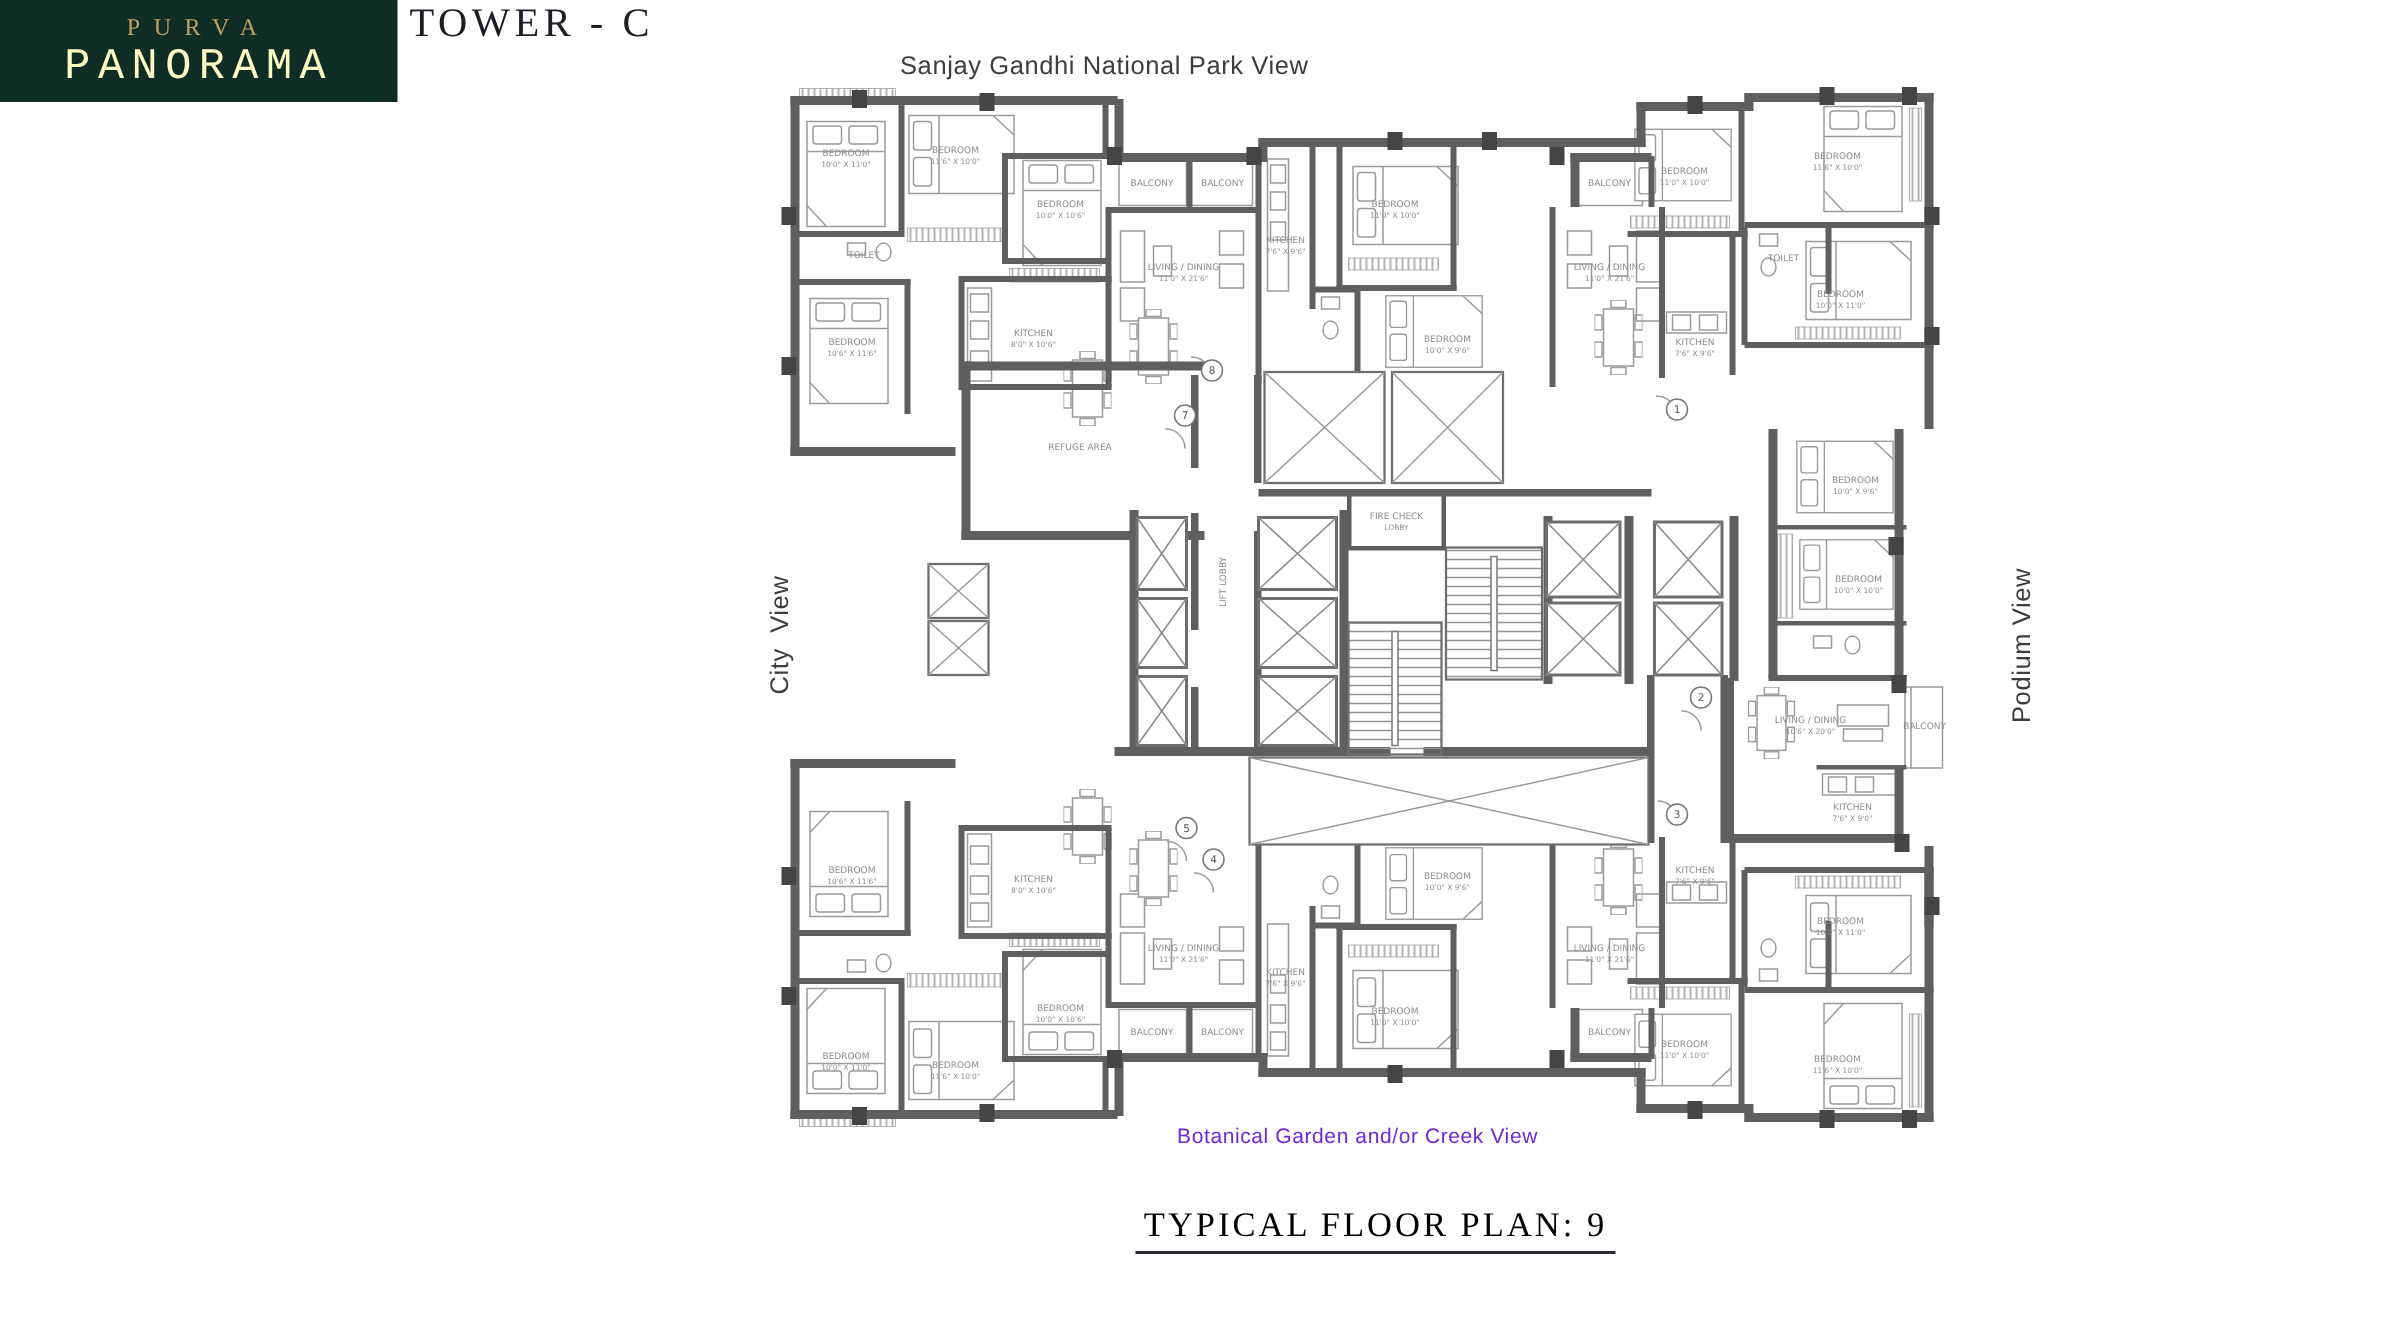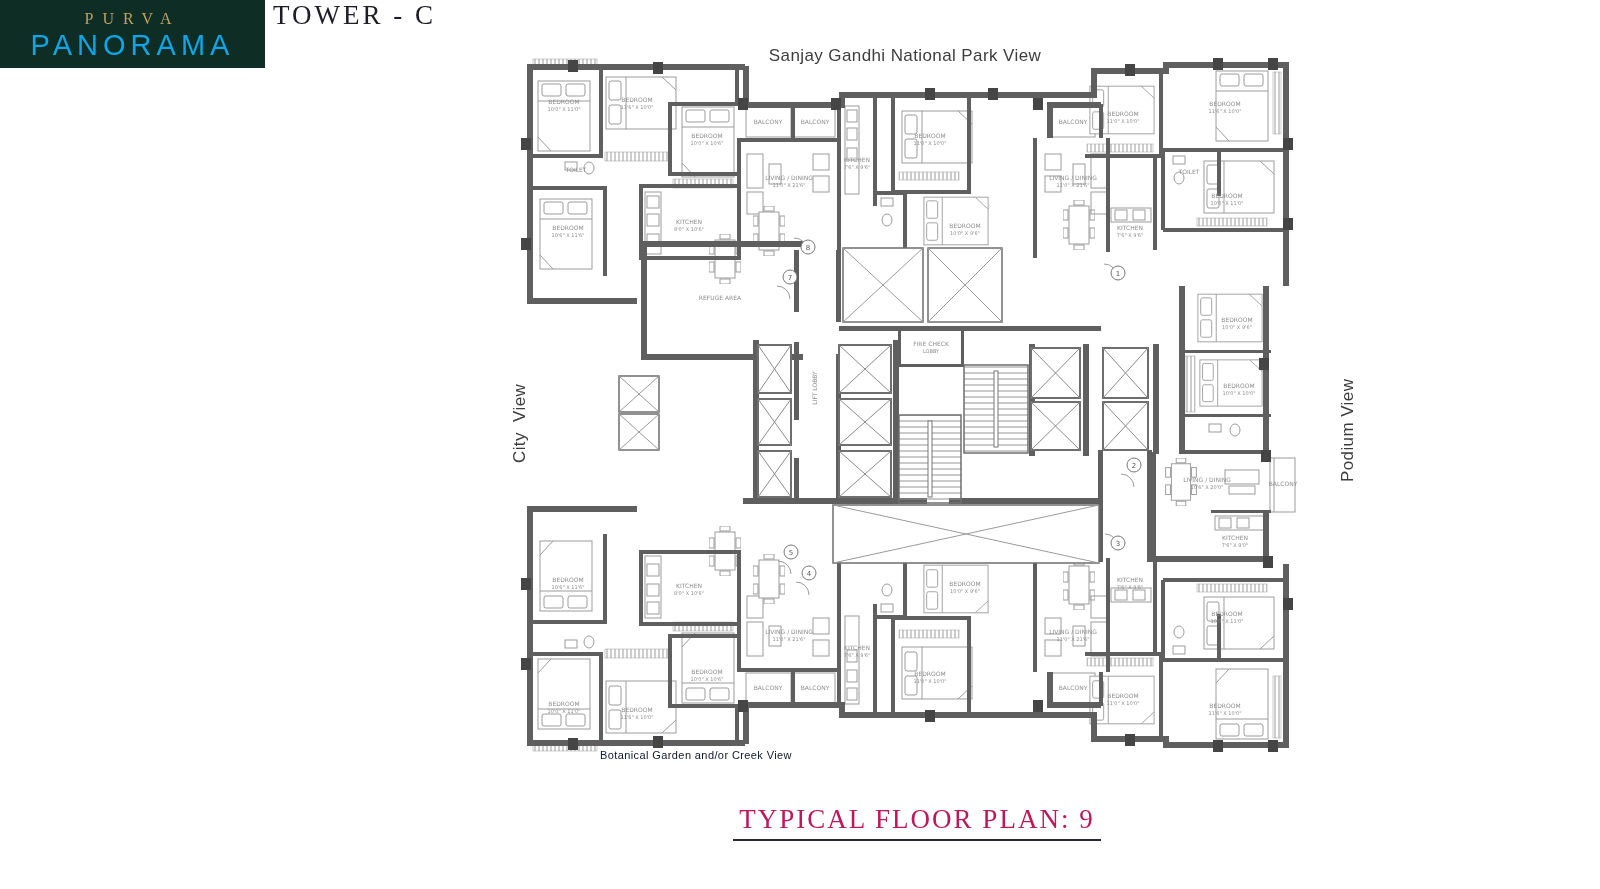--- a/index.html
+++ b/index.html
@@ -1,34 +1,34 @@
 <!DOCTYPE html>
 <html><head>
 <meta charset="utf-8">
 <style>
   html,body{margin:0;padding:0;}
   body{width:1600px;height:889px;background:#ffffff;position:relative;overflow:hidden;
        font-family:"Liberation Sans",sans-serif;}
   .logo{position:absolute;left:0;top:0;width:265px;height:68px;background:#0e2e25;
         display:flex;flex-direction:column;align-items:center;justify-content:center;}
   .logo .l1{font-family:"Liberation Serif",serif;color:#c2a05e;font-size:16px;letter-spacing:9px;line-height:22px;}
-  .logo .l2{font-family:Liberation Sans, sans-serif;color:#0ea5e9;font-size:29px;letter-spacing:5px;line-height:30px;text-align:center;}
+  .logo .l2{font-family:Liberation Mono, monospace;color:#fef9c3;font-size:29px;letter-spacing:5px;line-height:30px;text-align:center;}
   .tower{position:absolute;left:273px;top:0;font-family:"Liberation Serif",serif;
          font-size:27px;letter-spacing:3px;color:#1d1d26;}
-  .view-top{position:absolute;left:600px;top:34px;width:610px;text-align:center;
-            font-size:17px;color:#3d3d3d;letter-spacing:.4px;margin-top:12px;}
-  .view-bottom{position:absolute;left:600px;top:749px;width:610px;text-align:left;
-            font-size:11px;color:#0f172a;letter-spacing:.4px;}
+  .view-top{position:absolute;left:600px;top:34px;width:610px;text-align:left;
+            font-size:17px;color:#3d3d3d;letter-spacing:.4px;}
+  .view-bottom{position:absolute;left:600px;top:749px;width:610px;text-align:center;
+            font-size:14px;color:#6d28d9;letter-spacing:.4px;}
   .view-left{position:absolute;left:510px;top:463px;transform:rotate(-90deg);transform-origin:0 0;
              font-size:17px;color:#3d3d3d;letter-spacing:.4px;white-space:pre;}
   .view-right{position:absolute;left:1338px;top:482px;transform:rotate(-90deg);transform-origin:0 0;
              font-size:17px;color:#3d3d3d;letter-spacing:.4px;white-space:pre;}
   .footer-title{position:absolute;left:600px;top:804px;width:610px;text-align:center;}
-  .footer-title span{display:inline-block;font-family:"Liberation Serif",serif;font-size:27px;
-        letter-spacing:2px;color:#be185d;border-bottom:2px solid #2a2a33;padding:0 6px 4px 6px;margin-left:24px;}
+  .footer-title span{display:inline-block;font-family:"Liberation Serif",serif;font-size:23px;
+        letter-spacing:2px;color:#000000;border-bottom:2px solid #2a2a33;padding:0 6px 4px 6px;margin-left:24px;}
   #plan{position:absolute;left:513px;top:58px;}
   text.rl{font-family:"DejaVu Sans",sans-serif;fill:#8d8d8d;}
 </style>
 </head>
 <body>
 
 <div class="logo">
   <div class="l1">PURVA</div>
   <div class="l2">PANORAMA</div>
 </div>

